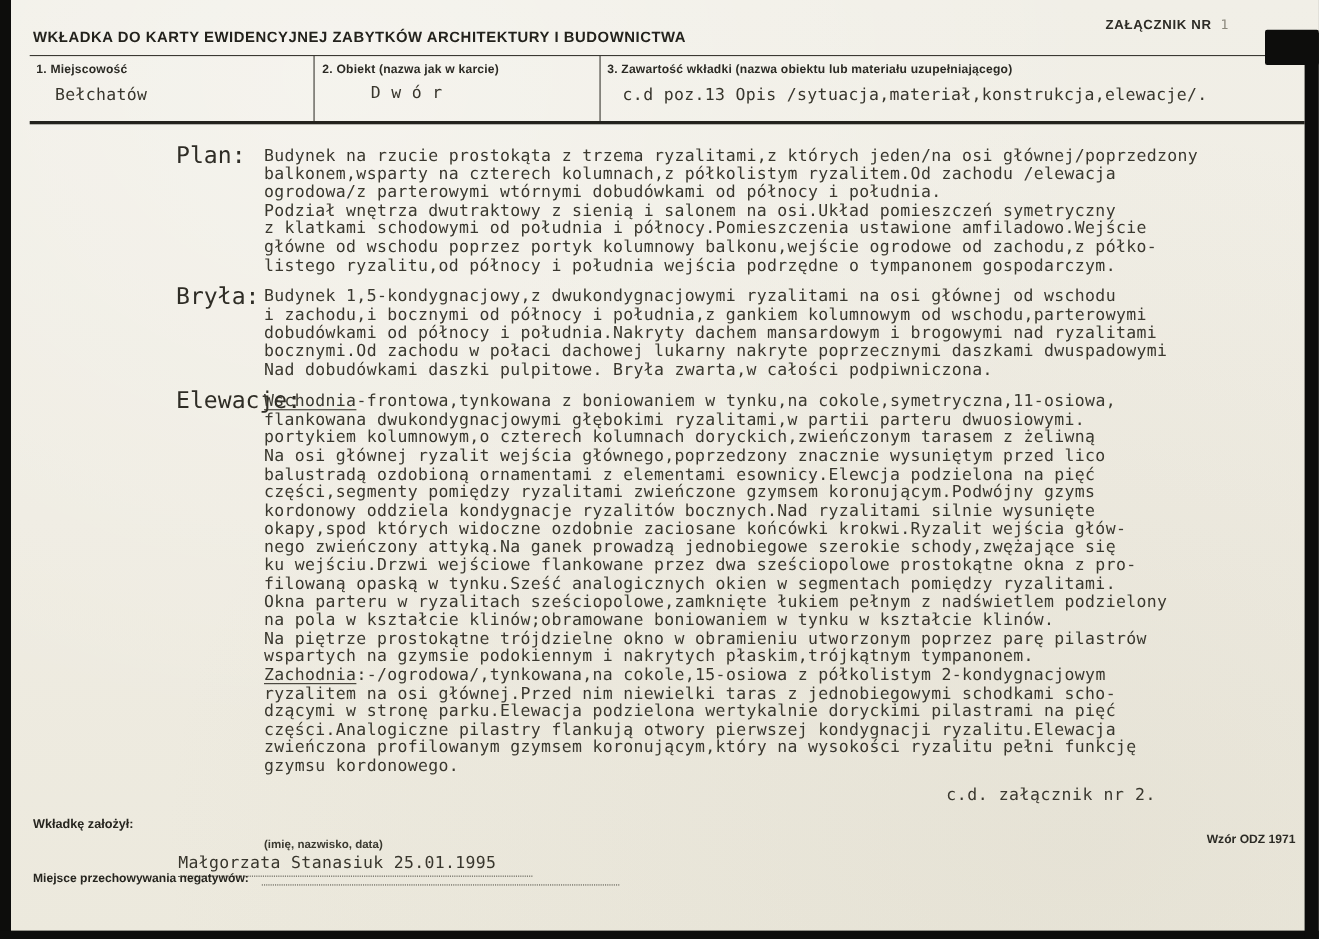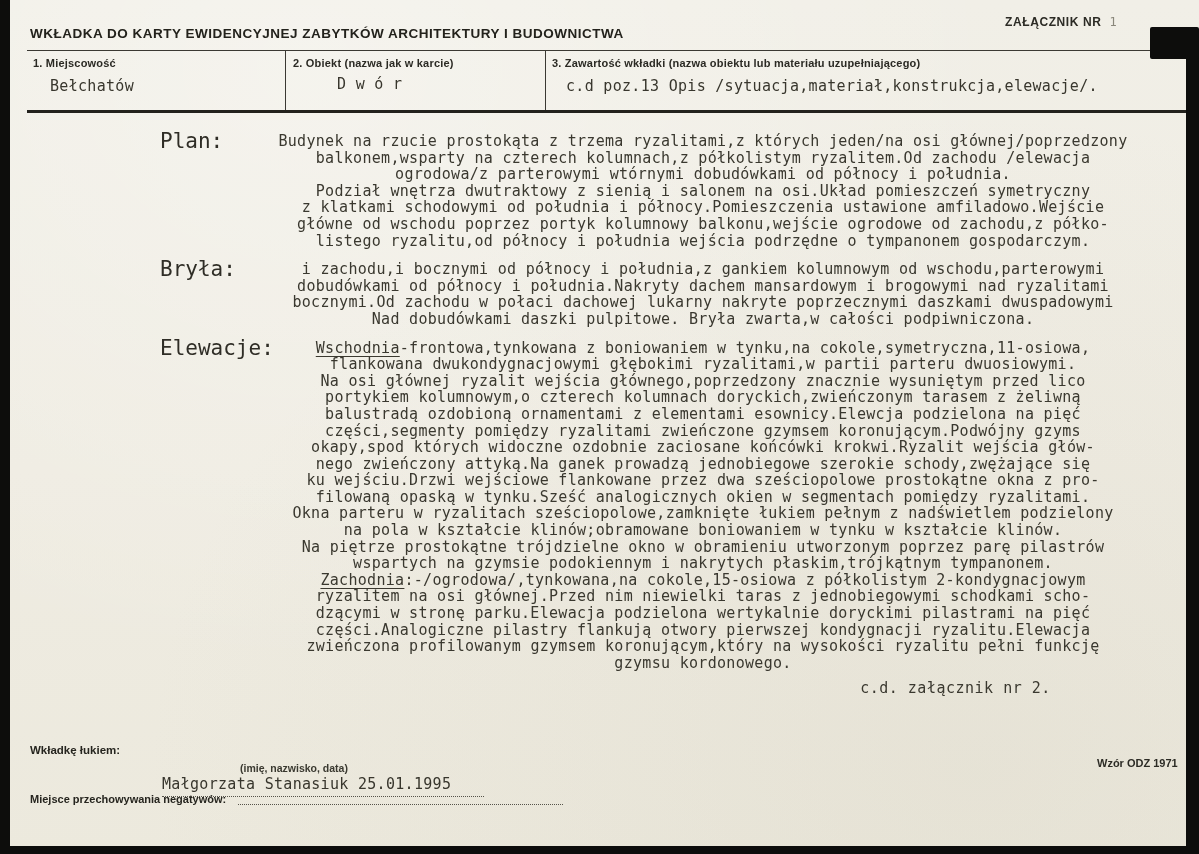--- a/index.html
+++ b/index.html
@@ -29,21 +29,21 @@
   .cell-label { position:absolute; font-size:11px; font-weight:bold; color:#2b2a24; letter-spacing:0.2px; }
   .typed { font-family:"DejaVu Sans Mono", monospace; color:#38362d; }
   .cell-value { position:absolute; font-size:15px; letter-spacing:0.3px; }
   
   .body-text { position:absolute; left:160px; top:133px; width:1006px; }
   .section { display:grid; grid-template-columns:80px 1fr; margin-bottom:12px; }
   .sec-label { font-family:"DejaVu Sans Mono", monospace; font-size:21px; color:#2f2d26;
                text-underline-offset:3px; line-height:16.6px; }
   .sec-text { font-family:"DejaVu Sans Mono", monospace; font-size:15px; letter-spacing:0.3px;
               color:#3a382f; }
-  .tline { line-height:16.6px; white-space:nowrap;text-align:center; }
+  .tline { line-height:16.6px; white-space:nowrap; }
   .continuation { font-family:"DejaVu Sans Mono", monospace; font-size:15px; letter-spacing:0.5px;
                   color:#3a382f; margin-left:585px; margin-top:-4px;text-align:center; }
   
   .founder-label { position:absolute; left:30px; top:744px; font-size:11.5px; font-weight:bold; }
   .founder-value { position:absolute; left:162px; top:775px; width:322px; padding-bottom:3px;
                    border-bottom:1.5px dotted #55534a; font-size:15px; letter-spacing:0.3px; }
   .founder-hint { position:absolute; left:240px; top:762px; font-size:10.5px; color:#3a3930;font-weight:bold; }
   .form-code { position:absolute; left:1097px; top:757px; font-size:11px; font-weight:bold; color:#2c2b25; }
   .negatives-label { position:absolute; left:30px; top:793px; font-size:11px; font-weight:bold; }
   .negatives-line { position:absolute; left:238px; top:790px; width:325px; height:14px;
@@ -84,56 +84,58 @@
             <div class="tline">ogrodowa/z parterowymi wtórnymi dobudówkami od północy i południa.</div>
             <div class="tline">Podział wnętrza dwutraktowy z sienią i salonem na osi.Układ pomieszczeń symetryczny</div>
             <div class="tline">z klatkami schodowymi od południa i północy.Pomieszczenia ustawione amfiladowo.Wejście</div>
             <div class="tline">główne od wschodu poprzez portyk kolumnowy balkonu,wejście ogrodowe od zachodu,z półko-</div>
             <div class="tline">listego ryzalitu,od północy i południa wejścia podrzędne o tympanonem gospodarczym.</div>
           </div>
         </div>
         <div class="section">
           <div class="sec-label">Bryła:</div>
           <div class="sec-text">
+            <div class="tline">Budynek 1,5-kondygnacjowy,z dwukondygnacjowymi ryzalitami na osi głównej od wschodu</div>
             <div class="tline">i zachodu,i bocznymi od północy i południa,z gankiem kolumnowym od wschodu,parterowymi</div>
             <div class="tline">dobudówkami od północy i południa.Nakryty dachem mansardowym i brogowymi nad ryzalitami</div>
             <div class="tline">bocznymi.Od zachodu w połaci dachowej lukarny nakryte poprzecznymi daszkami dwuspadowymi</div>
             <div class="tline">Nad dobudówkami daszki pulpitowe. Bryła zwarta,w całości podpiwniczona.</div>
           </div>
         </div>
         <div class="section">
           <div class="sec-label">Elewacje:</div>
           <div class="sec-text">
             <div class="tline"><u>Wschodnia</u>-frontowa,tynkowana z boniowaniem w tynku,na cokole,symetryczna,11-osiowa,</div>
             <div class="tline">flankowana dwukondygnacjowymi głębokimi ryzalitami,w partii parteru dwuosiowymi.</div>
+            <div class="tline">portykiem kolumnowym,o czterech kolumnach doryckich,zwieńczonym tarasem z żeliwną</div>
             <div class="tline">Na osi głównej ryzalit wejścia głównego,poprzedzony znacznie wysuniętym przed lico</div>
-            <div class="tline">portykiem kolumnowym,o czterech kolumnach doryckich,zwieńczonym tarasem z żeliwną</div>
             <div class="tline">balustradą ozdobioną ornamentami z elementami esownicy.Elewcja podzielona na pięć</div>
             <div class="tline">części,segmenty pomiędzy ryzalitami zwieńczone gzymsem koronującym.Podwójny gzyms</div>
+            <div class="tline">kordonowy oddziela kondygnacje ryzalitów bocznych.Nad ryzalitami silnie wysunięte</div>
             <div class="tline">okapy,spod których widoczne ozdobnie zaciosane końcówki krokwi.Ryzalit wejścia głów-</div>
             <div class="tline">nego zwieńczony attyką.Na ganek prowadzą jednobiegowe szerokie schody,zwężające się</div>
             <div class="tline">ku wejściu.Drzwi wejściowe flankowane przez dwa sześciopolowe prostokątne okna z pro-</div>
             <div class="tline">filowaną opaską w tynku.Sześć analogicznych okien w segmentach pomiędzy ryzalitami.</div>
             <div class="tline">Okna parteru w ryzalitach sześciopolowe,zamknięte łukiem pełnym z nadświetlem podzielony</div>
             <div class="tline">na pola w kształcie klinów;obramowane boniowaniem w tynku w kształcie klinów.</div>
             <div class="tline">Na piętrze prostokątne trójdzielne okno w obramieniu utworzonym poprzez parę pilastrów</div>
             <div class="tline">wspartych na gzymsie podokiennym i nakrytych płaskim,trójkątnym tympanonem.</div>
             <div class="tline"><u>Zachodnia</u>:-/ogrodowa/,tynkowana,na cokole,15-osiowa z półkolistym 2-kondygnacjowym</div>
             <div class="tline">ryzalitem na osi głównej.Przed nim niewielki taras z jednobiegowymi schodkami scho-</div>
             <div class="tline">dzącymi w stronę parku.Elewacja podzielona wertykalnie doryckimi pilastrami na pięć</div>
             <div class="tline">części.Analogiczne pilastry flankują otwory pierwszej kondygnacji ryzalitu.Elewacja</div>
             <div class="tline">zwieńczona profilowanym gzymsem koronującym,który na wysokości ryzalitu pełni funkcję</div>
             <div class="tline">gzymsu kordonowego.</div>
           </div>
         </div>
       </div>
     <div class="continuation">c.d. załącznik nr 2.</div>
   </div>
 
-  <div class="founder-label">Wkładkę łukiem:</div>
+  <div class="founder-label">Wkładkę założył:</div>
   <div class="founder-value typed">Małgorzata Stanasiuk 25.01.1995</div>
   <div class="founder-hint">(imię, nazwisko, data)</div>
   <div class="form-code">Wzór ODZ 1971</div>
   <div class="negatives-label">Miejsce przechowywania negatywów:</div>
   <div class="negatives-line"></div>
 
   <div class="edge edge-left"></div>
   <div class="edge edge-bottom"></div>
   <div class="edge edge-right"></div>
   <div class="edge blob-tr"></div>

